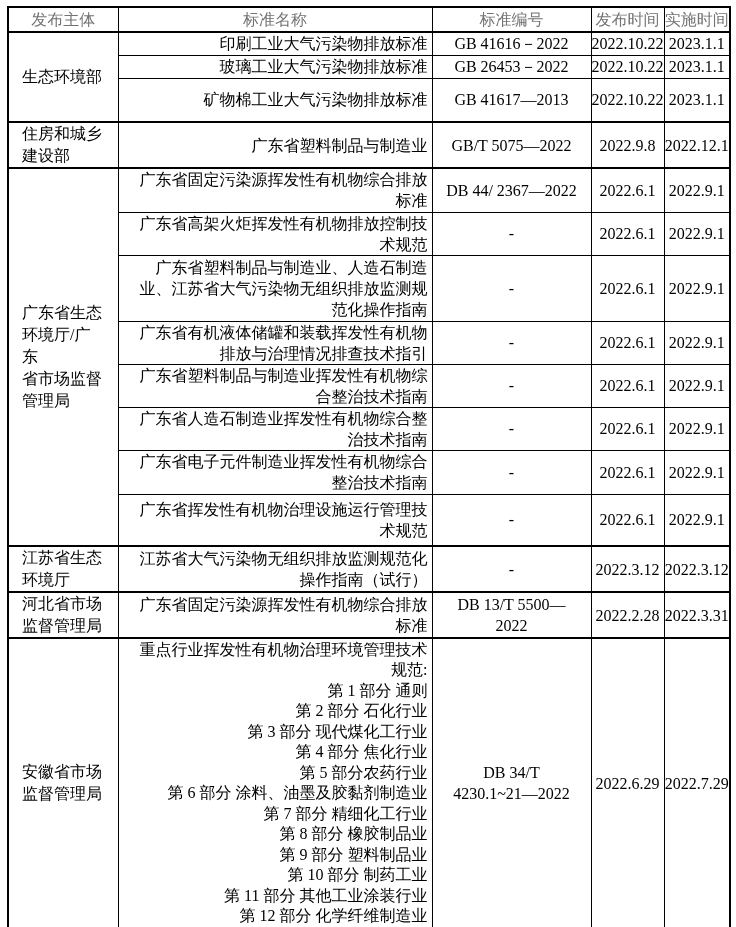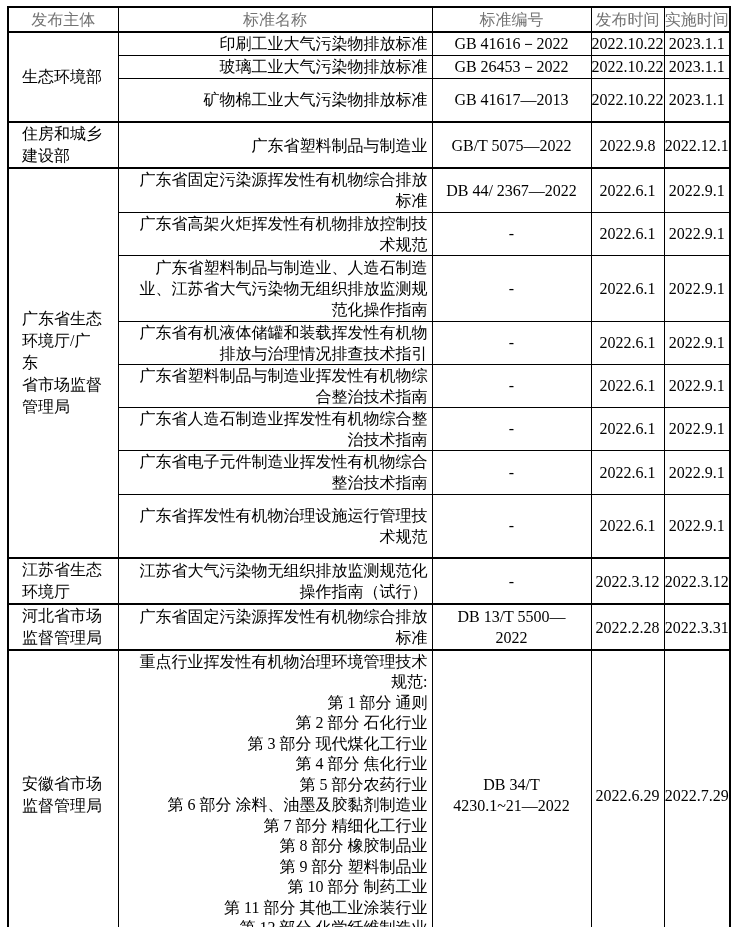--- a/index.html
+++ b/index.html
@@ -156,21 +156,21 @@
       <td class="code-cell">-</td>
       <td class="date-cell">2022.6.1</td>
       <td class="date-cell">2022.9.1</td>
     </tr>
     <tr style="height:44px">
       <td class="name-cell">广东省电子元件制造业挥发性有机物综合整治技术指南</td>
       <td class="code-cell">-</td>
       <td class="date-cell">2022.6.1</td>
       <td class="date-cell">2022.9.1</td>
     </tr>
-    <tr style="height:64px" class="gb">
+    <tr style="height:52px" class="gb">
       <td class="name-cell">广东省挥发性有机物治理设施运行管理技术规范</td>
       <td class="code-cell">-</td>
       <td class="date-cell">2022.6.1</td>
       <td class="date-cell">2022.9.1</td>
     </tr>
 
     <tr style="height:42px" class="gb">
       <td class="pub-cell">江苏省生态
 环境厅</td>
       <td class="name-cell">江苏省大气污染物无组织排放监测规范化操作指南（试行）</td>

